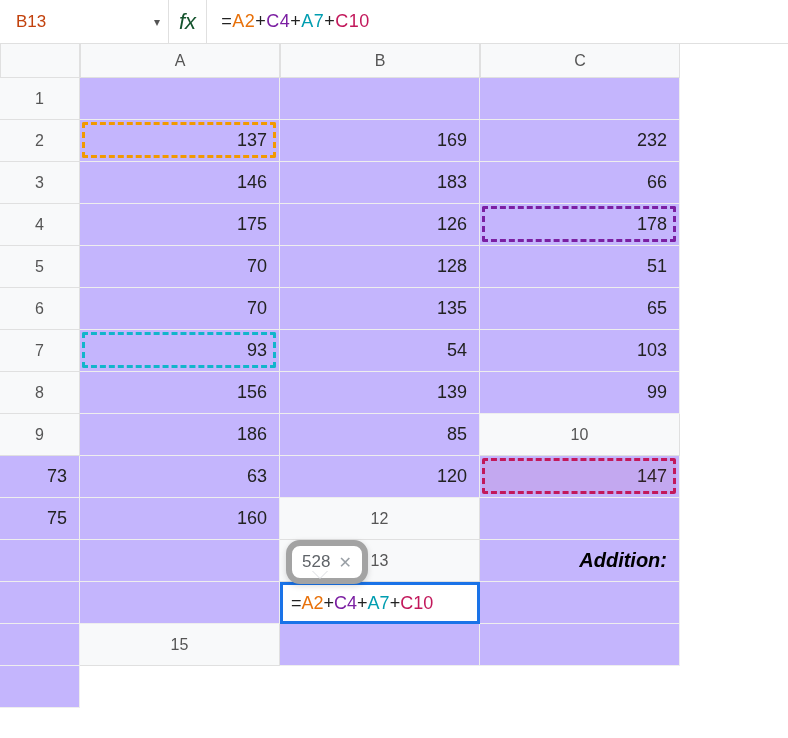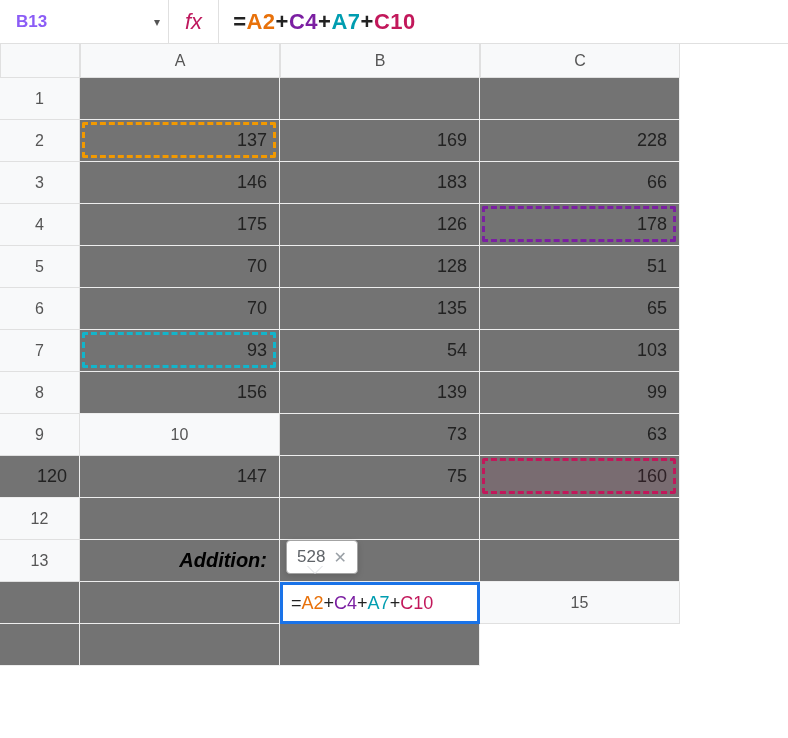--- a/index.html
+++ b/index.html
@@ -16,37 +16,36 @@
     display: flex;
     align-items: center;
     height: 44px;
     border-bottom: 1px solid #e0e0e0;
     padding: 0 8px;
     font-size: 17px;
   }
   .namebox {
     width: 120px;
     padding: 4px 8px;
-    color: #8b5cf6;
+    color: #c2410c;
     font-size: 17px;
-    font-weight: bold;
   }
   .dropdown { color:#555; font-size:12px; margin-left:auto; margin-right:8px;}
   .namebox-wrap { display:flex; align-items:center; width:160px; position:relative;}
   .fx {
     font-style: italic;
-    color: #be185d;
+    color: #14532d;
     font-size: 22px;
-    padding: 0 16px;
+    padding: 0 10px;
     border-left:1px solid #e0e0e0;
     border-right:1px solid #e0e0e0;
     height:100%;
     display:flex; align-items:center;
   }
-  .formula-text { padding-left: 14px; font-size: 22px; color:#222; letter-spacing:0.5px;font-weight:bold;}
+  .formula-text { padding-left: 14px; font-size: 18px; color:#222; letter-spacing:0.5px;}
   .ref-a2 { color:#e8710a;}
   .ref-c4 { color:#7b1fa2;}
   .ref-a7 { color:#009db0;}
   .ref-c10{ color:#c2185b;}
   .op { color:#222;}
   .grid {
     position: relative;
     display: grid;
     grid-template-columns: 80px 200px 200px 200px;
     font-size: 18px;
@@ -64,21 +63,21 @@
   .col-head { height:34px;}
   .corner { background:#f8f9fa;}
   .row-head { justify-content:center; height:42px; border-left:none;}
   .cell {
     border-right:1px solid #eee;
     border-bottom:1px solid #eee;
     height:42px;
     display:flex; align-items:center; justify-content:flex-end;
     padding: 0 12px;
     position:relative;
-    background:#737373;
+    background:#c4b5fd;
   }
   .label-add {
     font-weight: bold;
     font-size: 20px;
     color:#000;
     font-style:italic;
   }
   
   .dash {
     position:absolute;
@@ -99,22 +98,22 @@
     background:#fff;
     z-index:8;
     display:flex; align-items:center;
     padding:0 8px;
     font-size:18px;
   }
   
   .tooltip {
     position:absolute;
     background:#fff;
-    border:1px solid #a3a3a3;
-    border-radius:4px;
+    border:6px solid #a3a3a3;
+    border-radius:14px;
     box-shadow:0 2px 6px rgba(0,0,0,0.15);
     padding:6px 10px;
     font-size:17px;
     z-index:10;
     display:flex; align-items:center; gap:8px;
   }
   .tooltip::after{
     content:"";
     position:absolute;
     bottom:-8px; left:20px;
@@ -142,21 +141,21 @@
     <div class="col-head">A</div>
     <div class="col-head">B</div>
     <div class="col-head">C</div>
     <div class="row-head ">1</div>
     <div class="cell " id="cell-A1"></div>
     <div class="cell " id="cell-B1"></div>
     <div class="cell " id="cell-C1"></div>
     <div class="row-head ">2</div>
     <div class="cell " id="cell-A2">137</div>
     <div class="cell " id="cell-B2">169</div>
-    <div class="cell " id="cell-C2">228</div>
+    <div class="cell " id="cell-C2">232</div>
     <div class="row-head ">3</div>
     <div class="cell " id="cell-A3">146</div>
     <div class="cell " id="cell-B3">183</div>
     <div class="cell " id="cell-C3">66</div>
     <div class="row-head ">4</div>
     <div class="cell " id="cell-A4">175</div>
     <div class="cell " id="cell-B4">126</div>
     <div class="cell " id="cell-C4">178</div>
     <div class="row-head ">5</div>
     <div class="cell " id="cell-A5">70</div>
@@ -168,20 +167,22 @@
     <div class="cell " id="cell-C6">65</div>
     <div class="row-head ">7</div>
     <div class="cell " id="cell-A7">93</div>
     <div class="cell " id="cell-B7">54</div>
     <div class="cell " id="cell-C7">103</div>
     <div class="row-head ">8</div>
     <div class="cell " id="cell-A8">156</div>
     <div class="cell " id="cell-B8">139</div>
     <div class="cell " id="cell-C8">99</div>
     <div class="row-head ">9</div>
+    <div class="cell " id="cell-B9">186</div>
+    <div class="cell " id="cell-C9">85</div>
     <div class="row-head ">10</div>
     <div class="cell " id="cell-A10">73</div>
     <div class="cell " id="cell-B10">63</div>
     <div class="cell " id="cell-C10">120</div>
     <div class="cell " id="cell-A11">147</div>
     <div class="cell " id="cell-B11">75</div>
     <div class="cell " id="cell-C11">160</div>
     <div class="row-head ">12</div>
     <div class="cell " id="cell-A12"></div>
     <div class="cell " id="cell-B12"></div>

